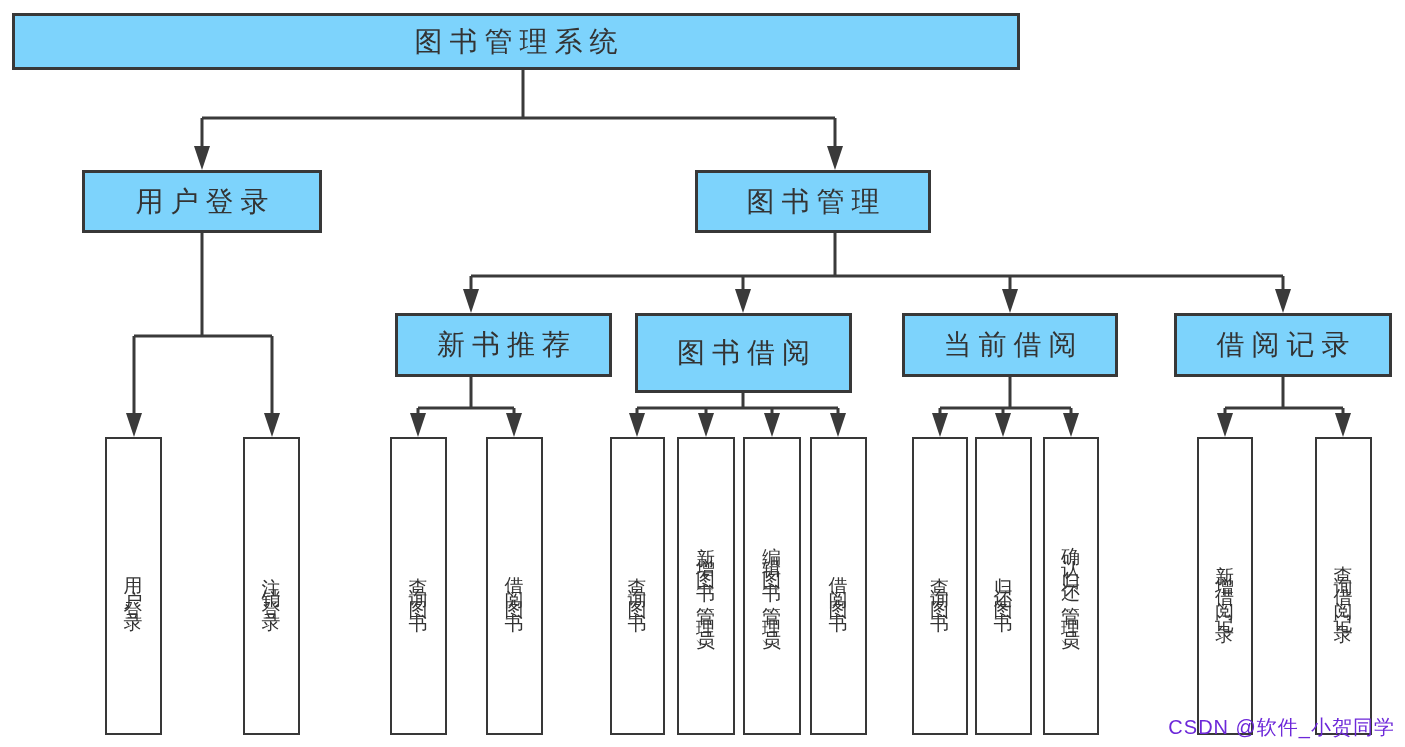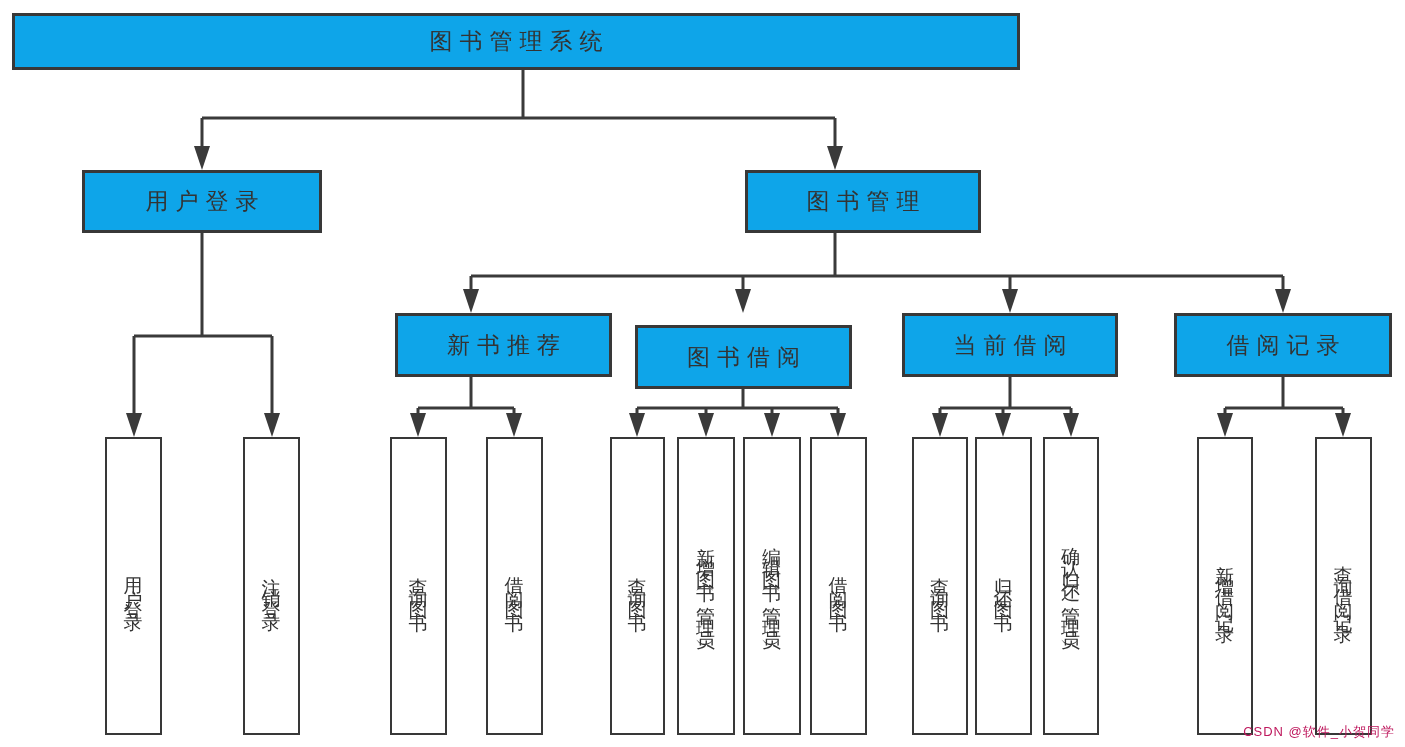--- a/index.html
+++ b/index.html
@@ -21,27 +21,27 @@
     stroke: #3a3a3a;
     stroke-width: 3;
   }
   .connectors polygon {
     fill: #3a3a3a;
     stroke: none;
   }
   .box {
     position: absolute;
     box-sizing: border-box;
-    background: #0ea5e9;
+    background: #7dd3fc;
     border: 3px solid #383838;
     display: flex;
     align-items: center;
     justify-content: center;
     color: #333333;
-    font-size: 23px;
+    font-size: 28px;
     letter-spacing: 7px;
     text-indent: 7px;
     white-space: nowrap;
   }
   .vbox {
     position: absolute;
     box-sizing: border-box;
     top: 437px;
     height: 298px;
     width: 57px;
@@ -54,23 +54,23 @@
     text-orientation: mixed;
     color: #333333;
     font-size: 19px;
     letter-spacing: 12px;
     line-height: 1;
   }
   .watermark {
     position: absolute;
     right: 10px;
     bottom: 6px;
-    font-size: 13px;
+    font-size: 20px;
     letter-spacing: 1px;
-    color: #be185d;
+    color: #6d28d9;
     z-index: 5;
   }
 </style>
 </head>
 <body>
 
 <div class="canvas">
 
   <svg class="connectors" viewBox="0 0 1405 747" aria-hidden="true">
     <g>
@@ -117,24 +117,24 @@
     <g>
       <path d="M1283 377 V408 M1225 408 H1343 M1225 408 V416 M1343 408 V416"></path>
       <polygon points="1217,413 1233,413 1225,437"></polygon>
       <polygon points="1335,413 1351,413 1343,437"></polygon>
     </g>
   </svg>
 
   <div class="box" style="left:12px; top:13px; width:1008px; height:57px;">图书管理系统</div>
 
   <div class="box" style="left:82px; top:170px; width:240px; height:63px;">用户登录</div>
-  <div class="box" style="left:745px; top:170px; width:236px; height:63px;">图书管理</div>
+  <div class="box" style="left:695px; top:170px; width:236px; height:63px;">图书管理</div>
 
   <div class="box" style="left:363px; top:313px; width:217px; height:64px;margin-left:32px;">新书推荐</div>
-  <div class="box" style="left:635px; top:325px; width:217px; height:64px;font-family:Liberation Serif, serif;">图书借阅</div>
+  <div class="box" style="left:635px; top:313px; width:217px; height:80px;font-family:Liberation Serif, serif;">图书借阅</div>
   <div class="box" style="left:1174px; top:313px; width:218px; height:64px;">借阅记录</div>
   <div class="box" style="left:902px; top:313px; width:216px; height:64px;">当前借阅</div>
 
   <div class="vbox" style="left:105px;">用户登录</div>
   <div class="vbox" style="left:243px;">注销登录</div>
 
   <div class="vbox" style="left:390px;">查询图书</div>
   <div class="vbox" style="left:486px;">借阅图书</div>
 
   <div class="vbox" style="left:610px; width:55px;">查询图书</div>

